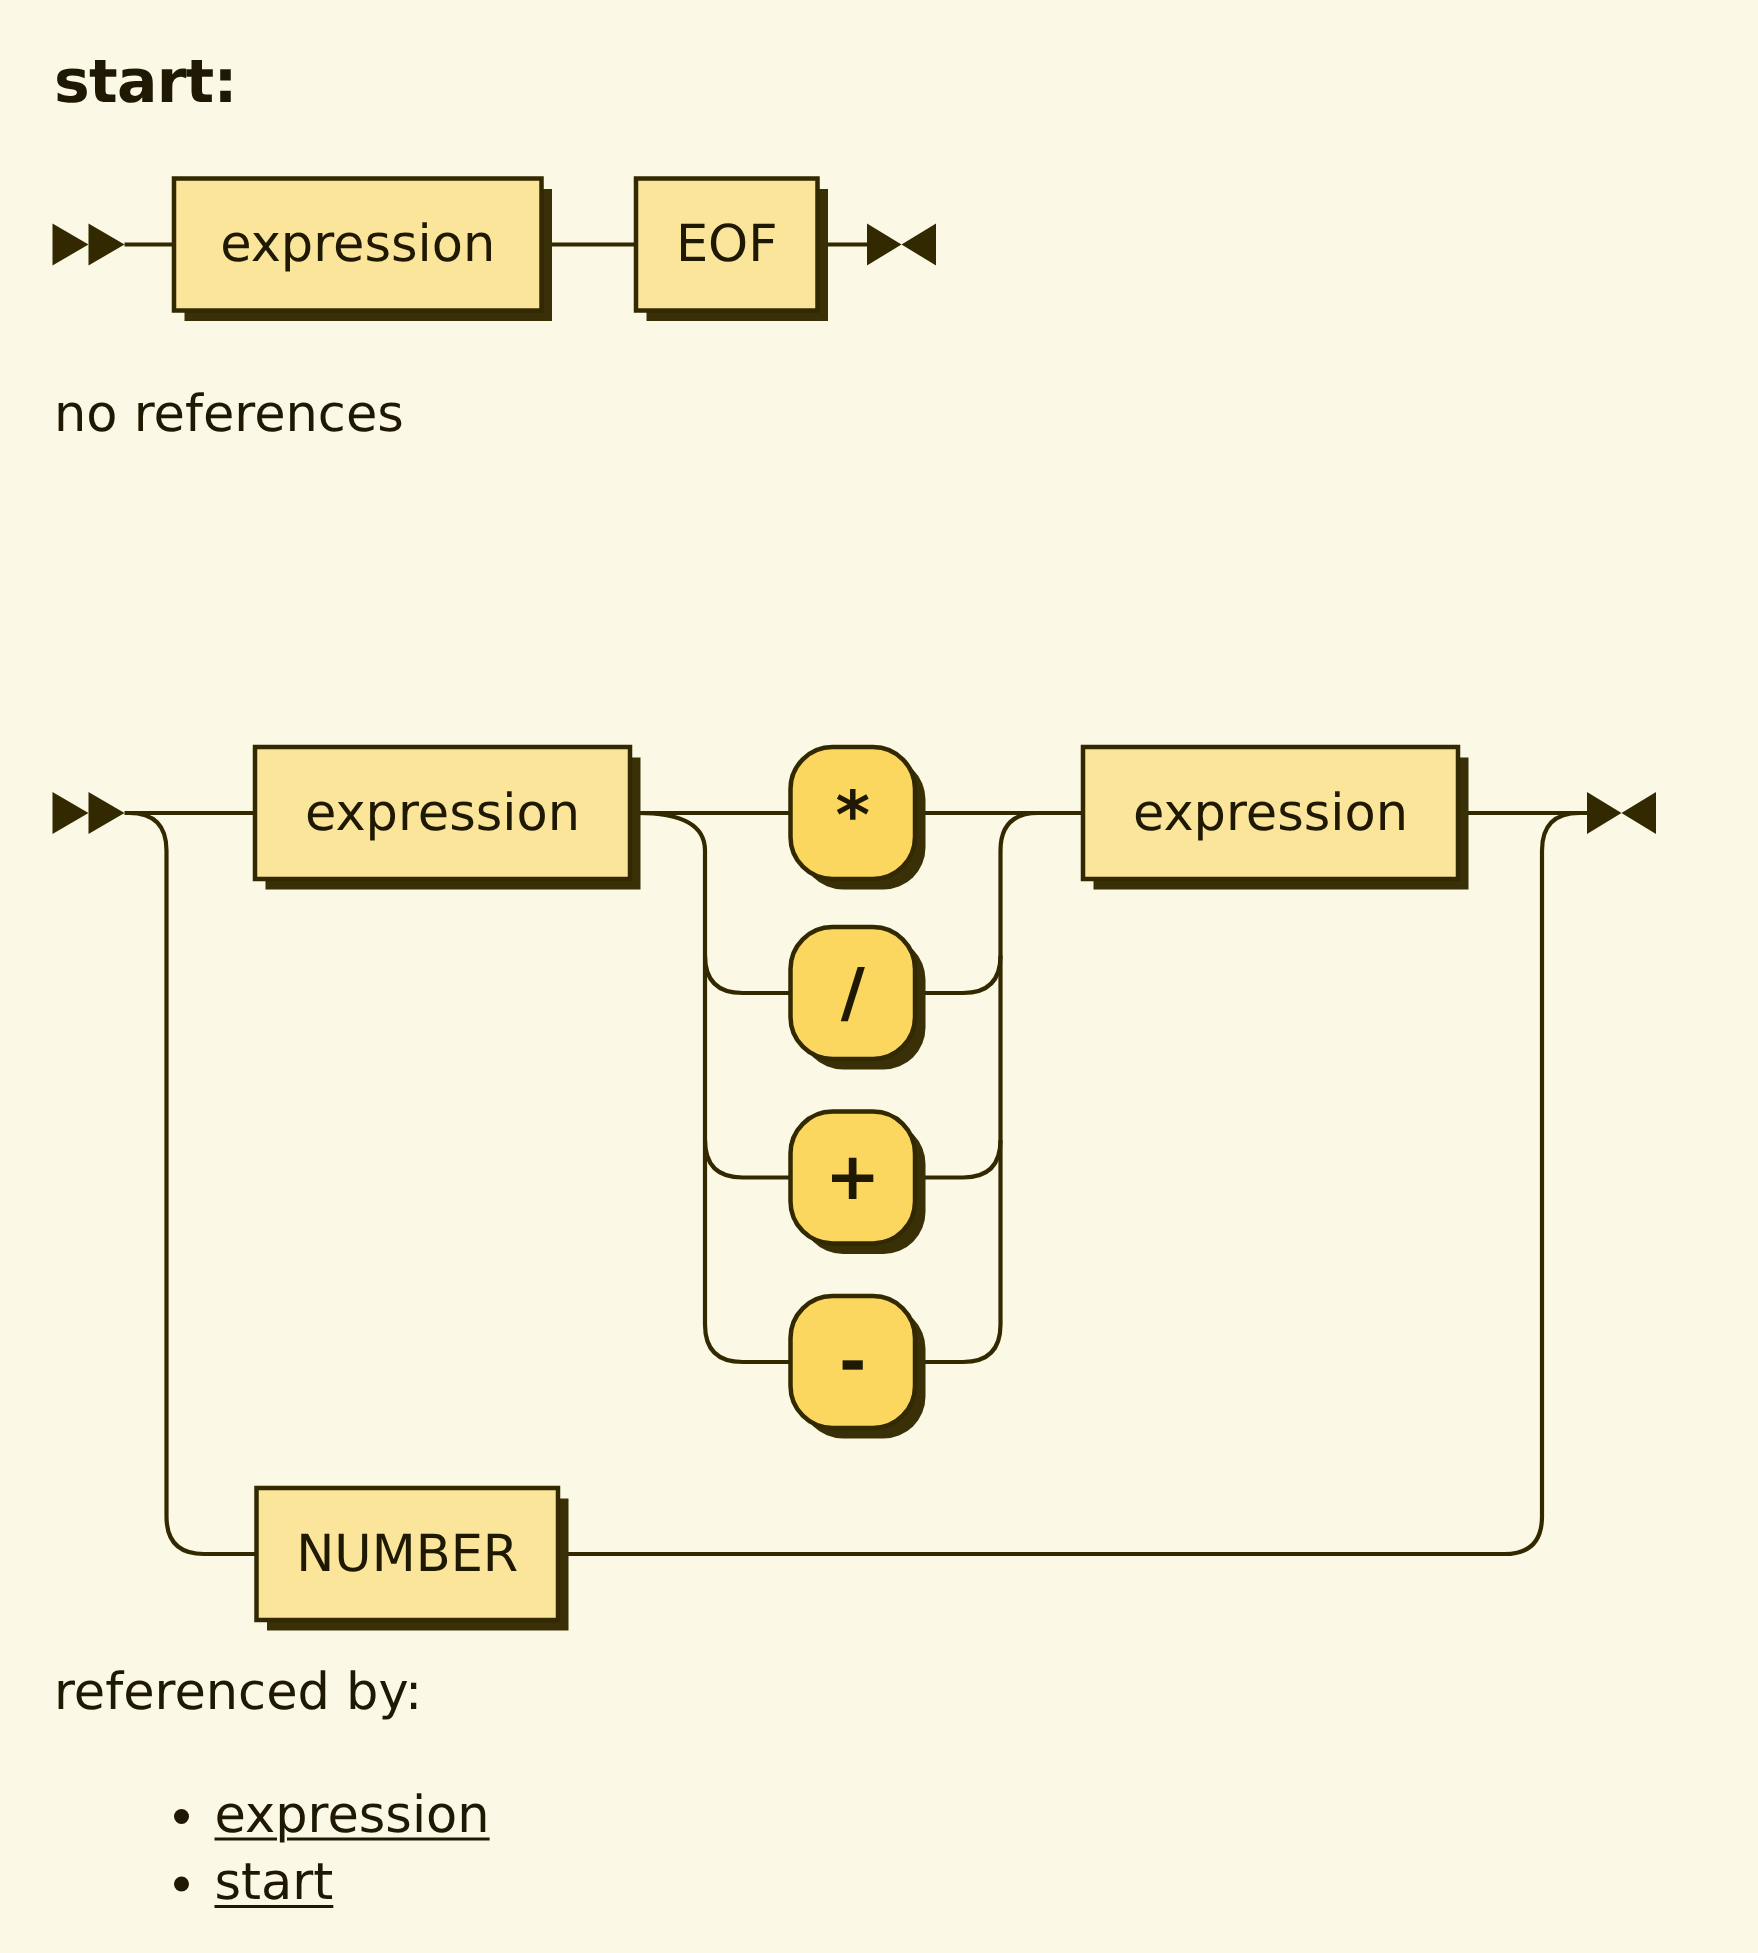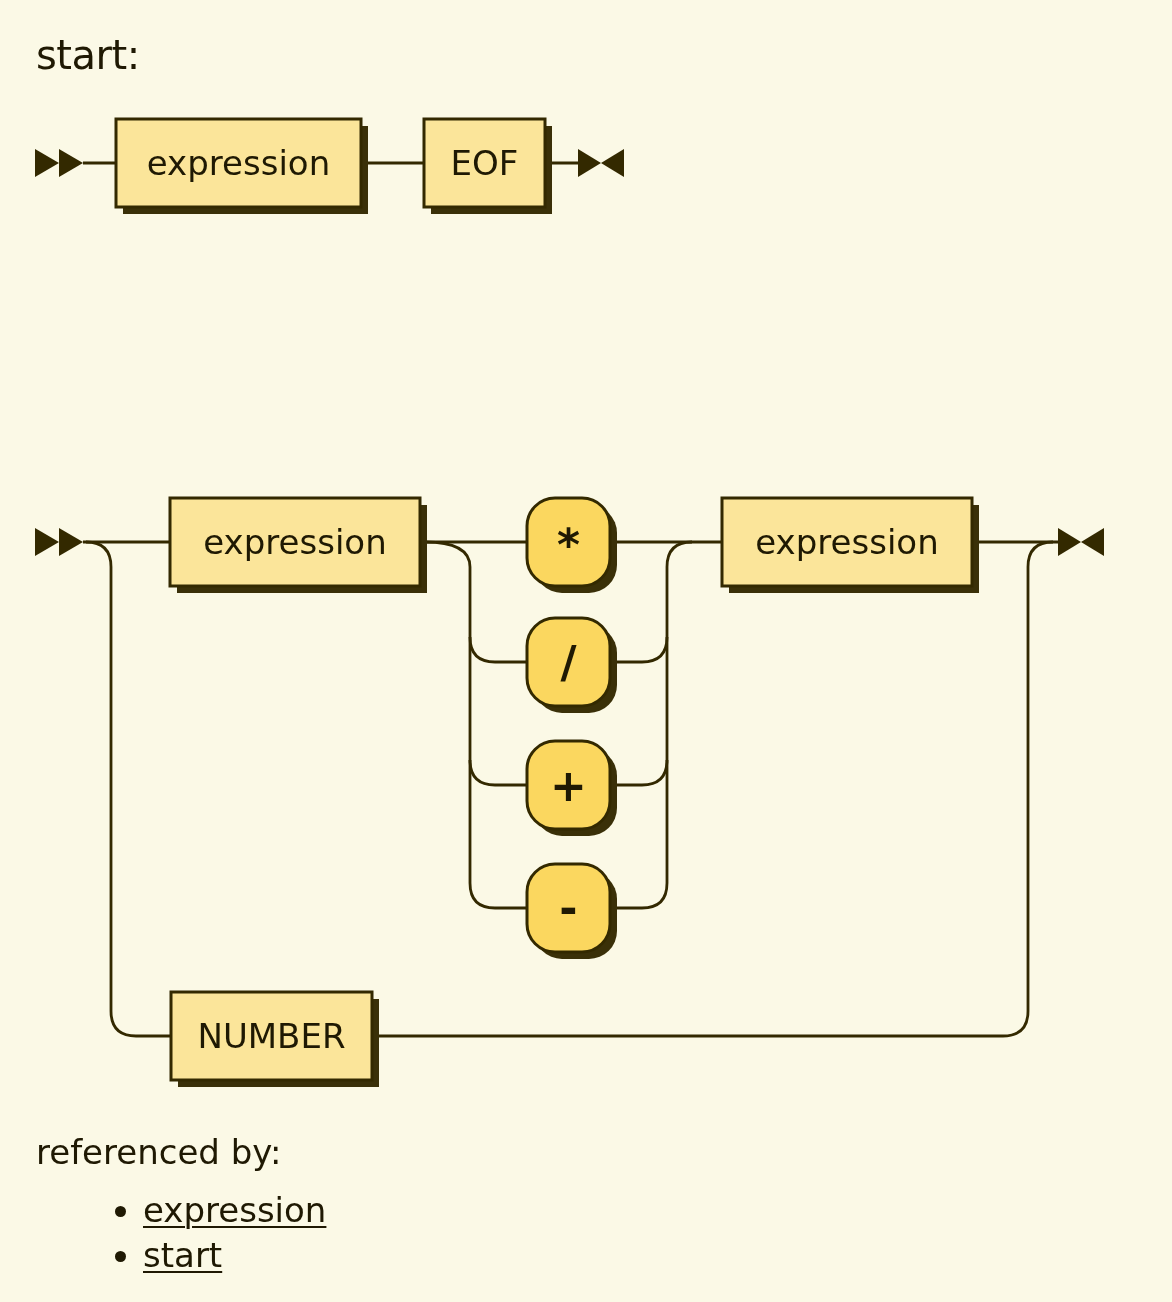--- a/index.html
+++ b/index.html
@@ -1,26 +1,26 @@
 <!DOCTYPE html>
 <html><head>
 <meta charset="utf-8">
 <style>
   html,body{margin:0;padding:0}
   body{background:#FBF9E6}
   .canvas{
     position:relative;width:1172px;height:1302px;background:#FBF9E6;
     font-family:"DejaVu Sans","Liberation Sans",sans-serif;color:#1F1903;overflow:hidden;
   }
-  .rule-heading{position:absolute;left:36px;font-size:40px;font-weight:400;letter-spacing:-0.5px}
+  .rule-heading{position:absolute;left:36px;font-size:40px;font-weight:700;letter-spacing:-0.5px}
   #heading-start{top:32px}
   #heading-expression{top:410px}
   .note{position:absolute;left:36px;font-size:34px}
   #note-start{top:256px}
-  #note-expression{top:1132px}
+  #note-expression{top:1108px}
   .diagram{position:absolute;left:0}
   #diagram-start{top:100px}
   #diagram-expression{top:480px}
   .rail-line{fill:none;stroke:#332900;stroke-width:2.8px}
   .arrow{fill:#332900;stroke:none}
   .box-shadow{fill:#3A3008;stroke:none}
   .nonterminal{fill:#FBE59A;stroke:#332900;stroke-width:3px}
   .terminal{fill:#FBD75F;stroke:#332900;stroke-width:3px}
   .box-label{
     fill:#1F1903;font-size:34px;text-anchor:middle;dominant-baseline:central;
@@ -53,20 +53,21 @@
       <text class="box-label" x="238.5" y="163">expression</text>
     </g>
 
     <g>
       <rect class="box-shadow" x="431" y="126" width="121" height="88"></rect>
       <rect class="nonterminal" x="424" y="119" width="121" height="88"></rect>
       <text class="box-label" x="484.5" y="163">EOF</text>
     </g>
   </svg>
 
+  <div class="note" id="note-start">no references</div>
 
 
   <svg class="diagram" id="diagram-expression" width="1150" height="630" viewBox="0 480 1150 630">
     <polygon class="arrow" points="35,528 35,556 59,542"></polygon>
     <polygon class="arrow" points="59,528 59,556 83,542"></polygon>
 
     <path class="rail-line" d="M 83 542 H 170"></path>
     <path class="rail-line" d="M 420 542 H 527"></path>
     <path class="rail-line" d="M 610 542 H 722"></path>
     <path class="rail-line" d="M 972 542 H 1058"></path>

